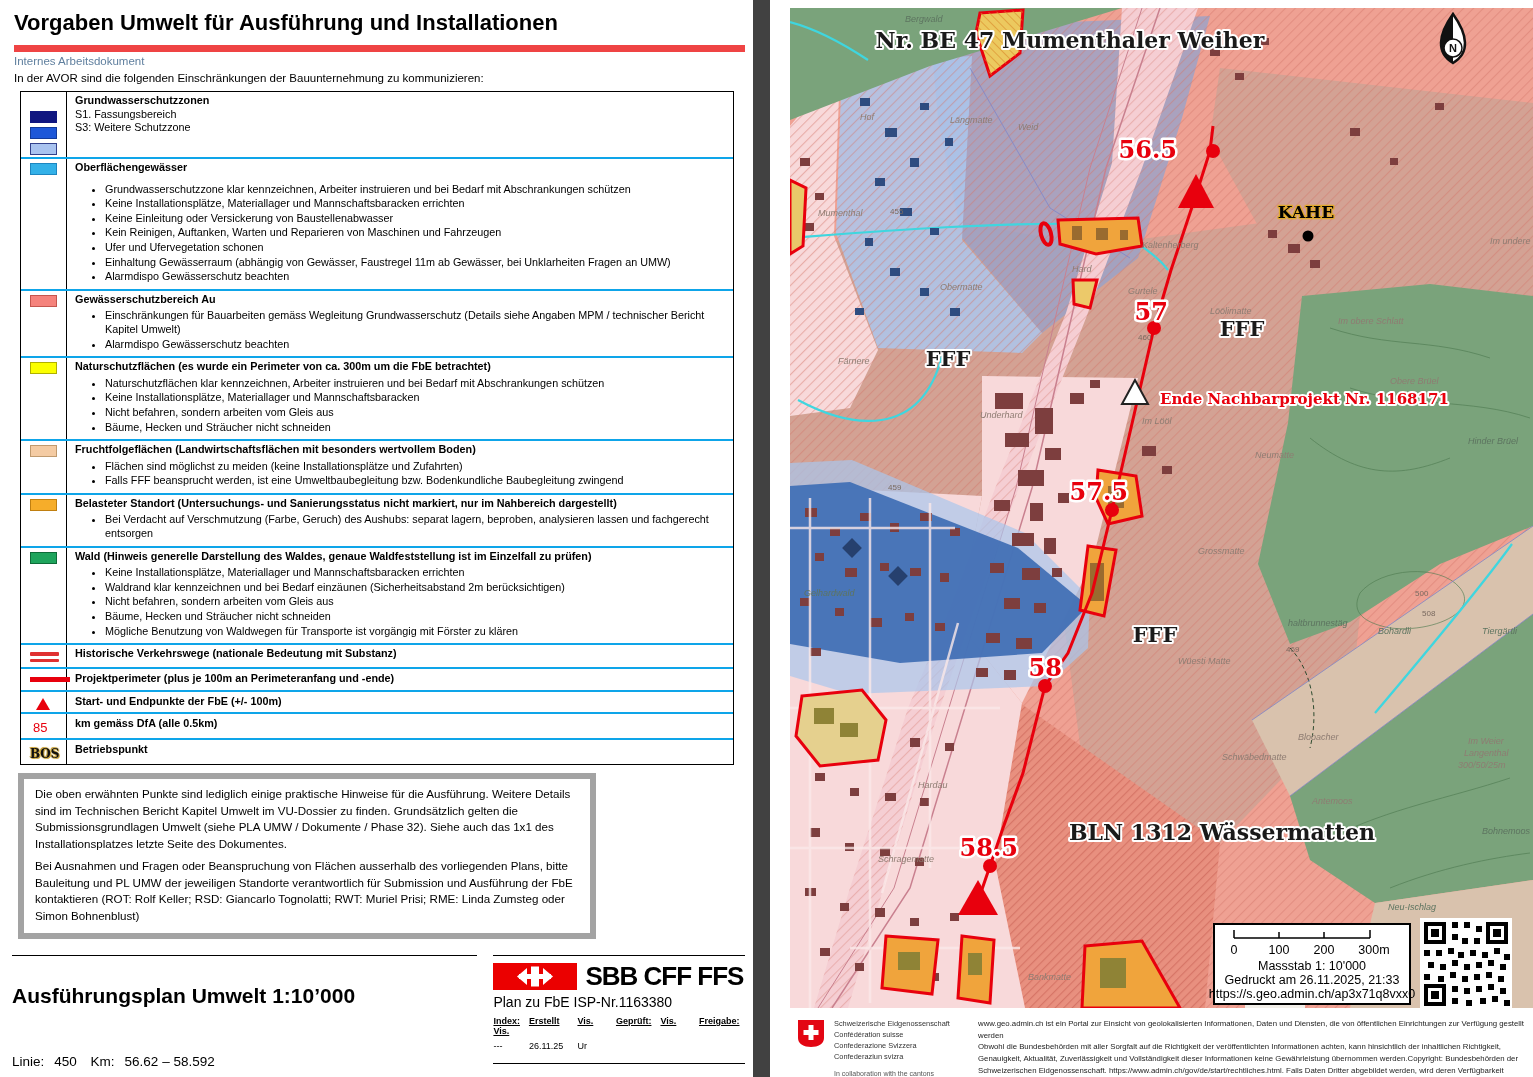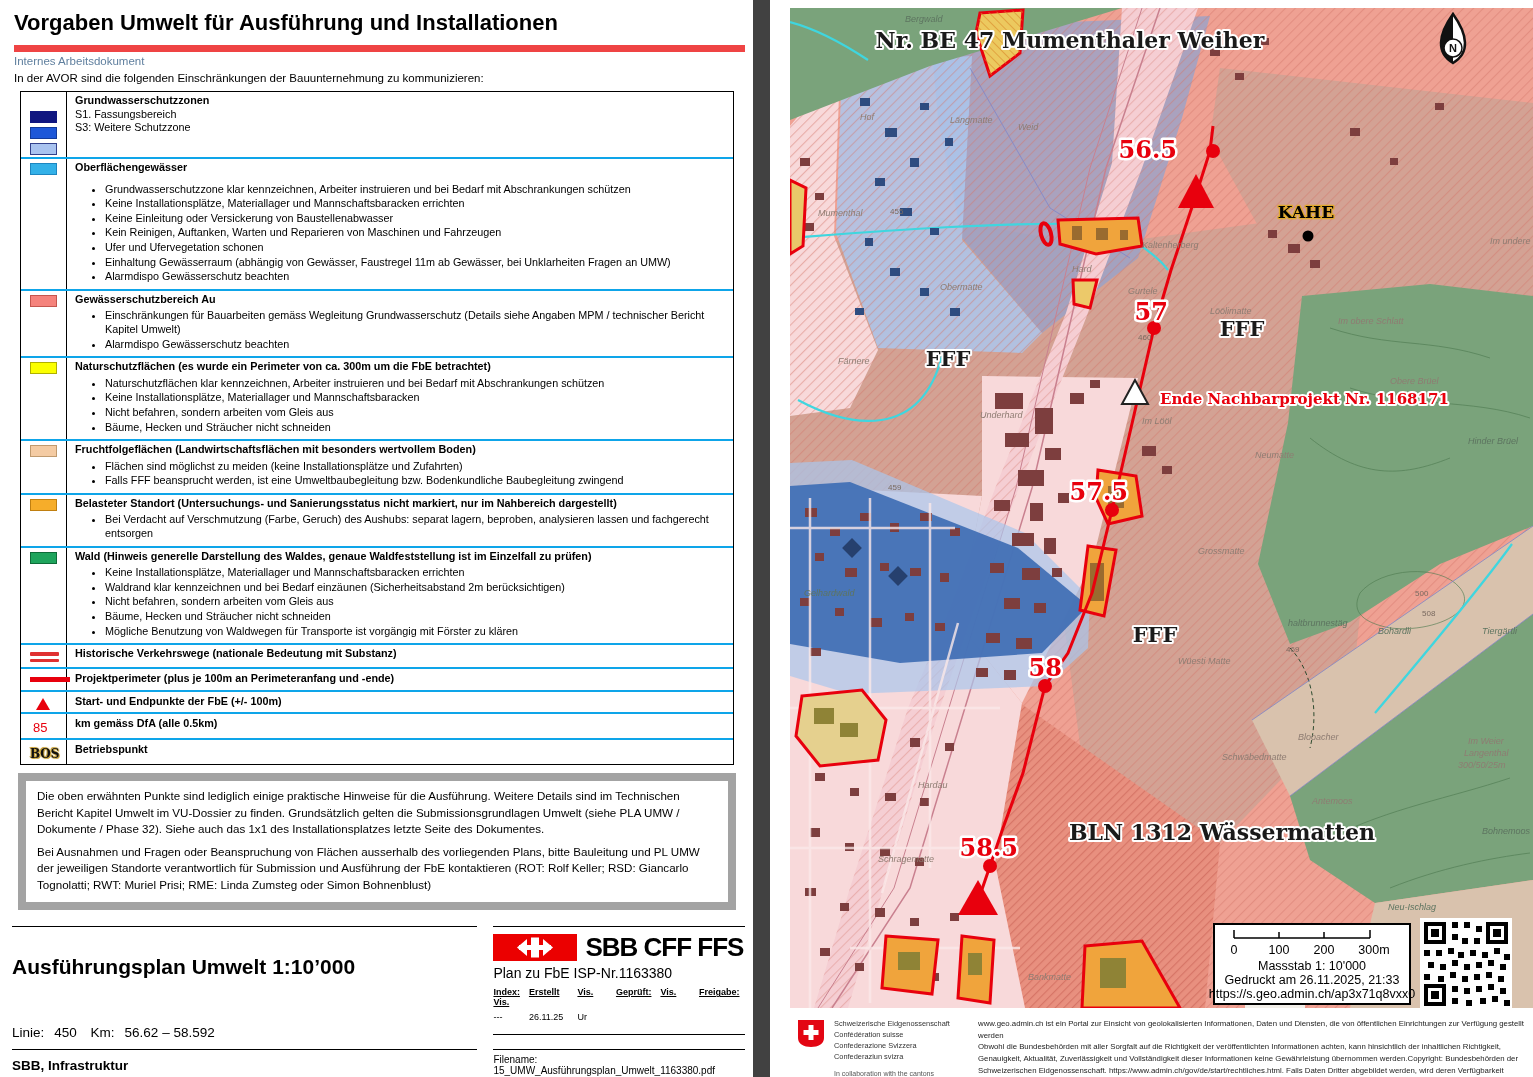--- a/index.html
+++ b/index.html
@@ -34,21 +34,21 @@
   .sw.gap{margin-bottom:4px;}
   .gws-stack{margin-top:15px;}
   .hist-line{width:29px;height:3.5px;background:#e03131;border-radius:1px;margin:3px 0;}
   .proj-line{width:40px;height:5px;background:#e8000d;margin-top:4px;}
   .tri-red{width:0;height:0;border-left:7px solid transparent;border-right:7px solid transparent;
            border-bottom:12px solid #e8000d;margin:2px 0 0 6px;}
   .km-red{color:#e8000d;font-size:13px;margin-left:3px;}
   .bos{font-family:"DejaVu Serif",serif;font-weight:bold;font-size:12px;color:#111;
        text-shadow:0 0 1px #caa53f,0 0 2px #caa53f,1px 1px 0 #caa53f,-1px -1px 0 #caa53f;}
   .single .lbody{padding-top:3px;padding-bottom:4px;}
-  .note-box{border:8px solid #a3a3a3;margin:8px 0 0 6px;width:718px;box-sizing:border-box;
+  .note-box{border:6px solid #a3a3a3;margin:8px 0 0 6px;width:578px;box-sizing:border-box;
             padding:7px 11px 9px 11px;font-size:11.6px;line-height:1.42;}
   .note-box p{margin:0 0 6px 0;}
   .note-box p:last-child{margin:0;}
   
   .bottom{display:flex;gap:16px;margin:16px 0 0 0;}
   .bcol-left{width:468px;}
   .bcol-right{width:253px;}
   .rule{border-top:1.6px solid #000;}
   .rule-thin{border-top:1px solid #000;}
   .plan-title{font-size:21px;font-weight:bold;margin:28px 0 0 0;}

